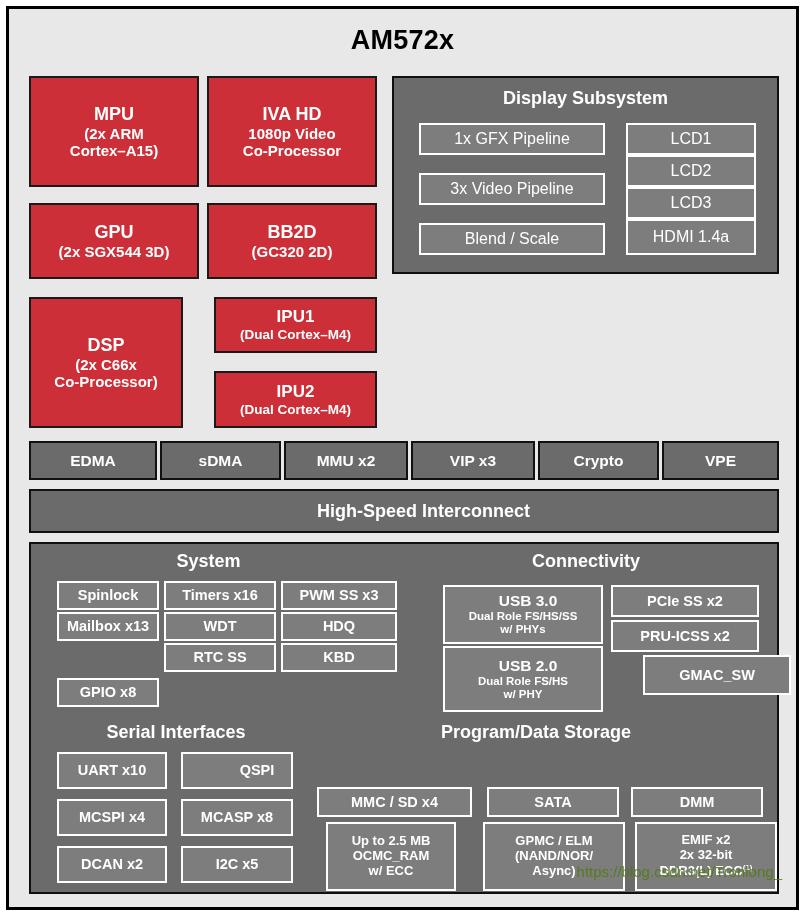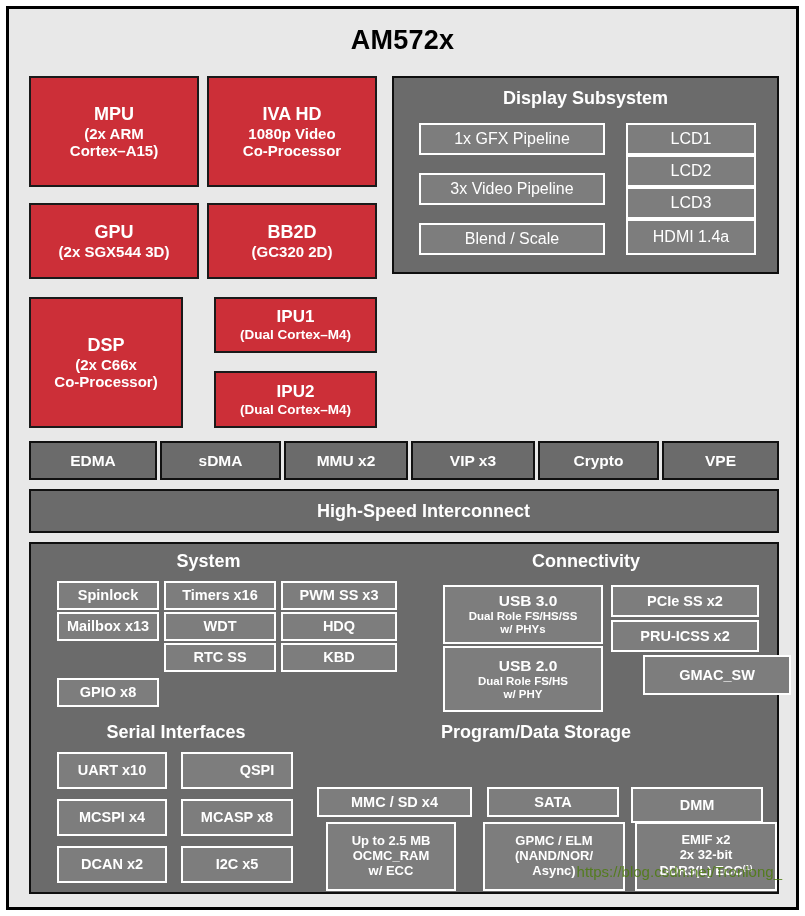--- a/index.html
+++ b/index.html
@@ -283,21 +283,21 @@
       </div>
 
     <div class="panel-title" style="top:178px; left:280px; width:450px;">Program/Data Storage</div>
 
     <div class="chip" style="left:286px; top:243px; width:155px; height:30px;">
         <span>MMC / SD x4</span>
       </div>
     <div class="chip" style="left:456px; top:243px; width:132px; height:30px;">
         <span>SATA</span>
       </div>
-    <div class="chip" style="left:600px; top:243px; width:132px; height:36px;">
+    <div class="chip" style="left:600px; top:243px; width:132px; height:30px;">
         <span>DMM</span>
       </div>
 
     <div class="chip" style="left:295px; top:278px; width:130px; height:69px;">
       <div class="l3">Up to 2.5 MB</div>
       <div class="l3">OCMC_RAM</div>
       <div class="l3">w/ ECC</div>
     </div>
     <div class="chip" style="left:452px; top:278px; width:142px; height:69px;">
       <div class="l3">GPMC / ELM</div>

